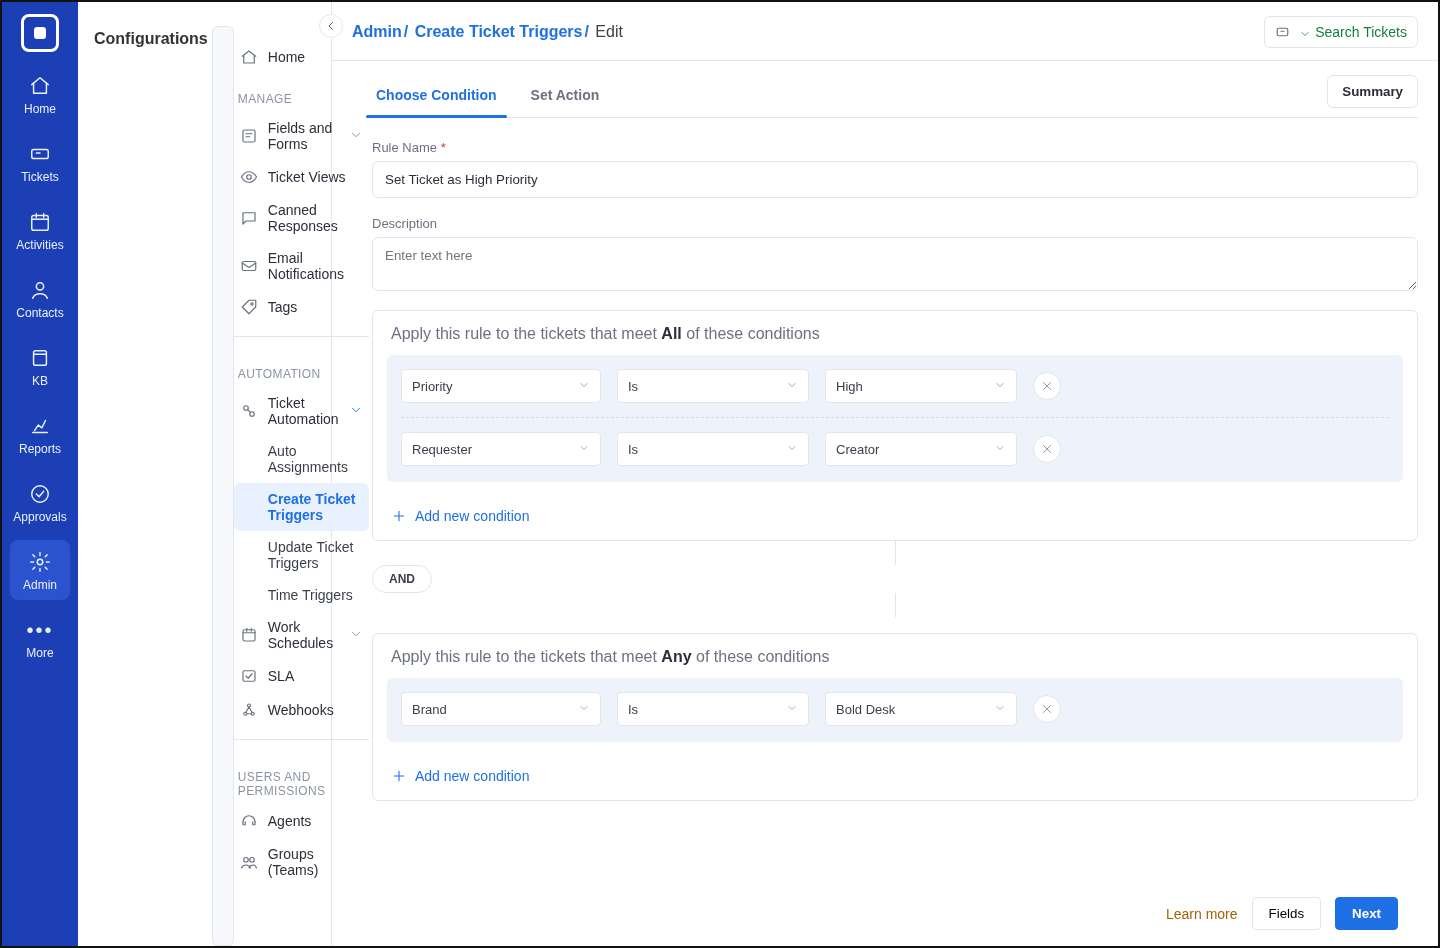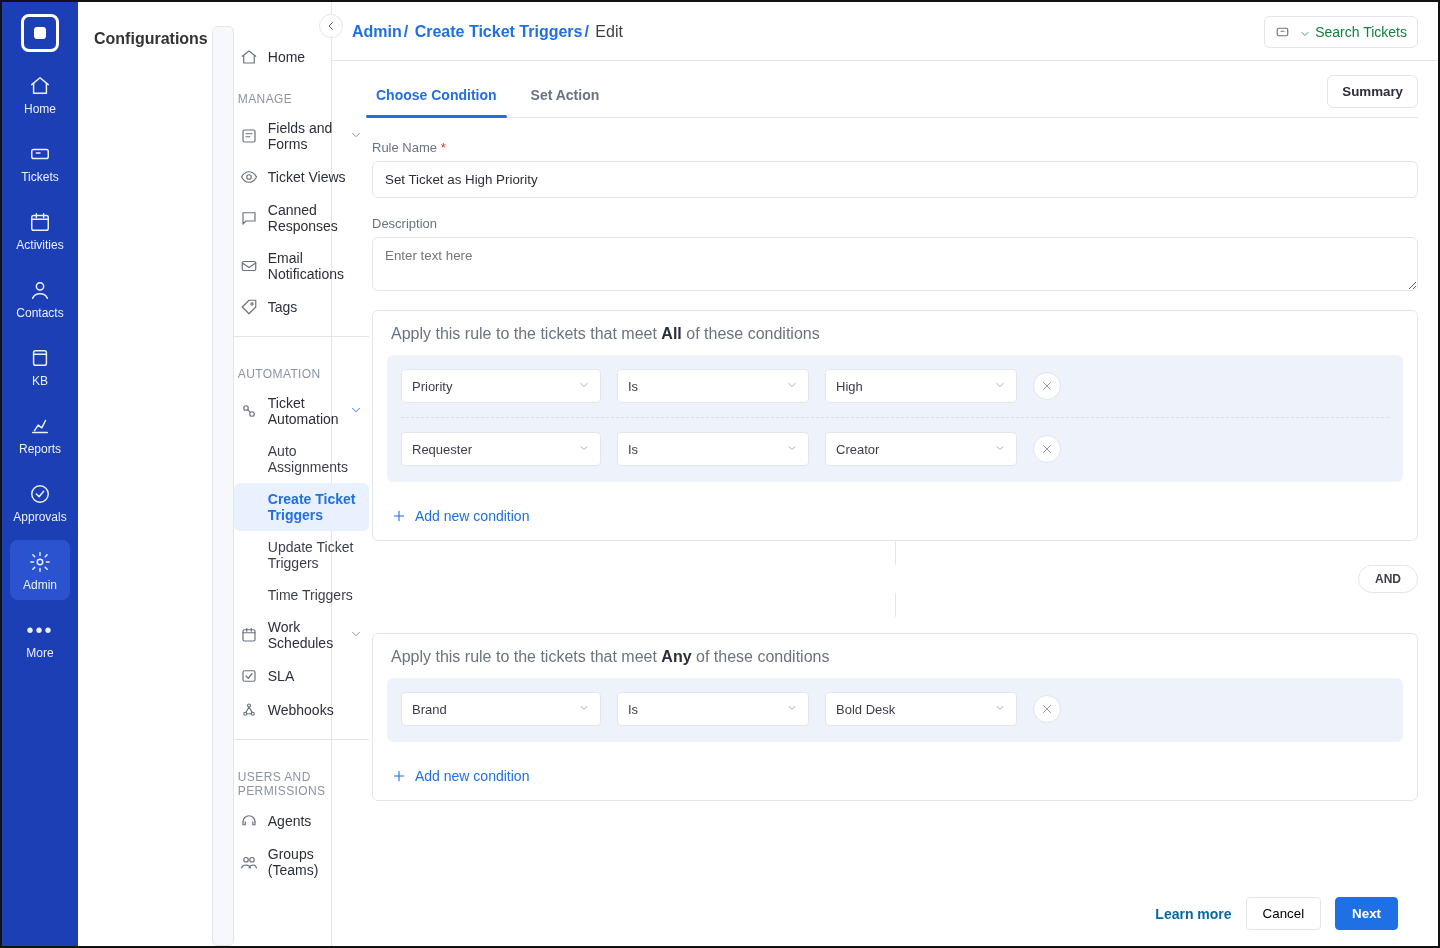--- a/index.html
+++ b/index.html
@@ -68,28 +68,28 @@
   .hint b{color:#2a2f3a}
   .cond-wrap{background:var(--panel2);border-radius:6px;margin:12px 14px 14px;padding:14px 14px 2px}
   .cond-row{display:flex;align-items:center;gap:16px;padding:0 0 14px}
   .cond-row + .cond-row{border-top:1px dashed #d7deea;padding-top:14px}
   .select{flex:0 0 200px;border:1px solid var(--border);background:#fff;border-radius:4px;height:34px;display:flex;align-items:center;padding:0 10px;justify-content:space-between;color:#3a3f4a;cursor:pointer}
   .select.wide{flex:0 0 192px}
   .select .sv{font-size:13px}
   .select .caret{color:#8b93a3}
   .icon-btn{width:28px;height:28px;border-radius:50%;border:1px solid #dfe5ee;display:flex;align-items:center;justify-content:center;color:#8b93a3;cursor:pointer;background:#fff}
   .add-line{display:flex;align-items:center;gap:8px;color:#1f6fe5;padding:12px 18px 16px;cursor:pointer}
-  .and-row{display:flex;justify-content:flex-end;position:relative}
+  .and-row{display:flex;justify-content:flex-start;position:relative}
   .and-row::before,.and-row::after{content:"";position:absolute;left:50%;width:1px;background:#e2e6ec}
   .and-row::before{top:-24px;height:24px}
   .and-row::after{bottom:-24px;height:24px}
   .and-pill{border:1px solid var(--border);border-radius:16px;padding:6px 16px;font-size:12px;font-weight:700;color:#3a3f4a;background:#fff}
   .spacer{height:24px}
   .footer{display:flex;align-items:center;gap:14px;padding:0 40px 16px 40px;margin-top:auto}
-  .footer .learn{color:#0369a1;font-weight:700;margin-left:auto;cursor:pointer}
+  .footer .learn{color:#a16207;font-weight:400;margin-left:auto;cursor:pointer}
   .footer .btn{border:1px solid var(--border);border-radius:4px;padding:8px 16px;background:#fff;cursor:pointer}
   .footer .btn.primary{background:#1f6fe5;color:#fff;border-color:#1f6fe5;font-weight:600}
 </style>
 </head>
 <body>
 
 <div class="app">
   <div class="rail">
     <div class="logo"></div>
     <div class="item">
@@ -433,17 +433,17 @@
                 <path d="M12 5v14M5 12h14"></path>
               </svg>
             <span>Add new condition</span>
           </div>
         </div>
       </div>
     </div>
 
     <div class="footer">
       <a class="learn">Learn more</a>
-      <button class="btn">Cancel</button>
+      <button class="btn">Fields</button>
       <button class="btn primary">Next</button>
     </div>
   </div>
 </div>
 
 </body></html>

